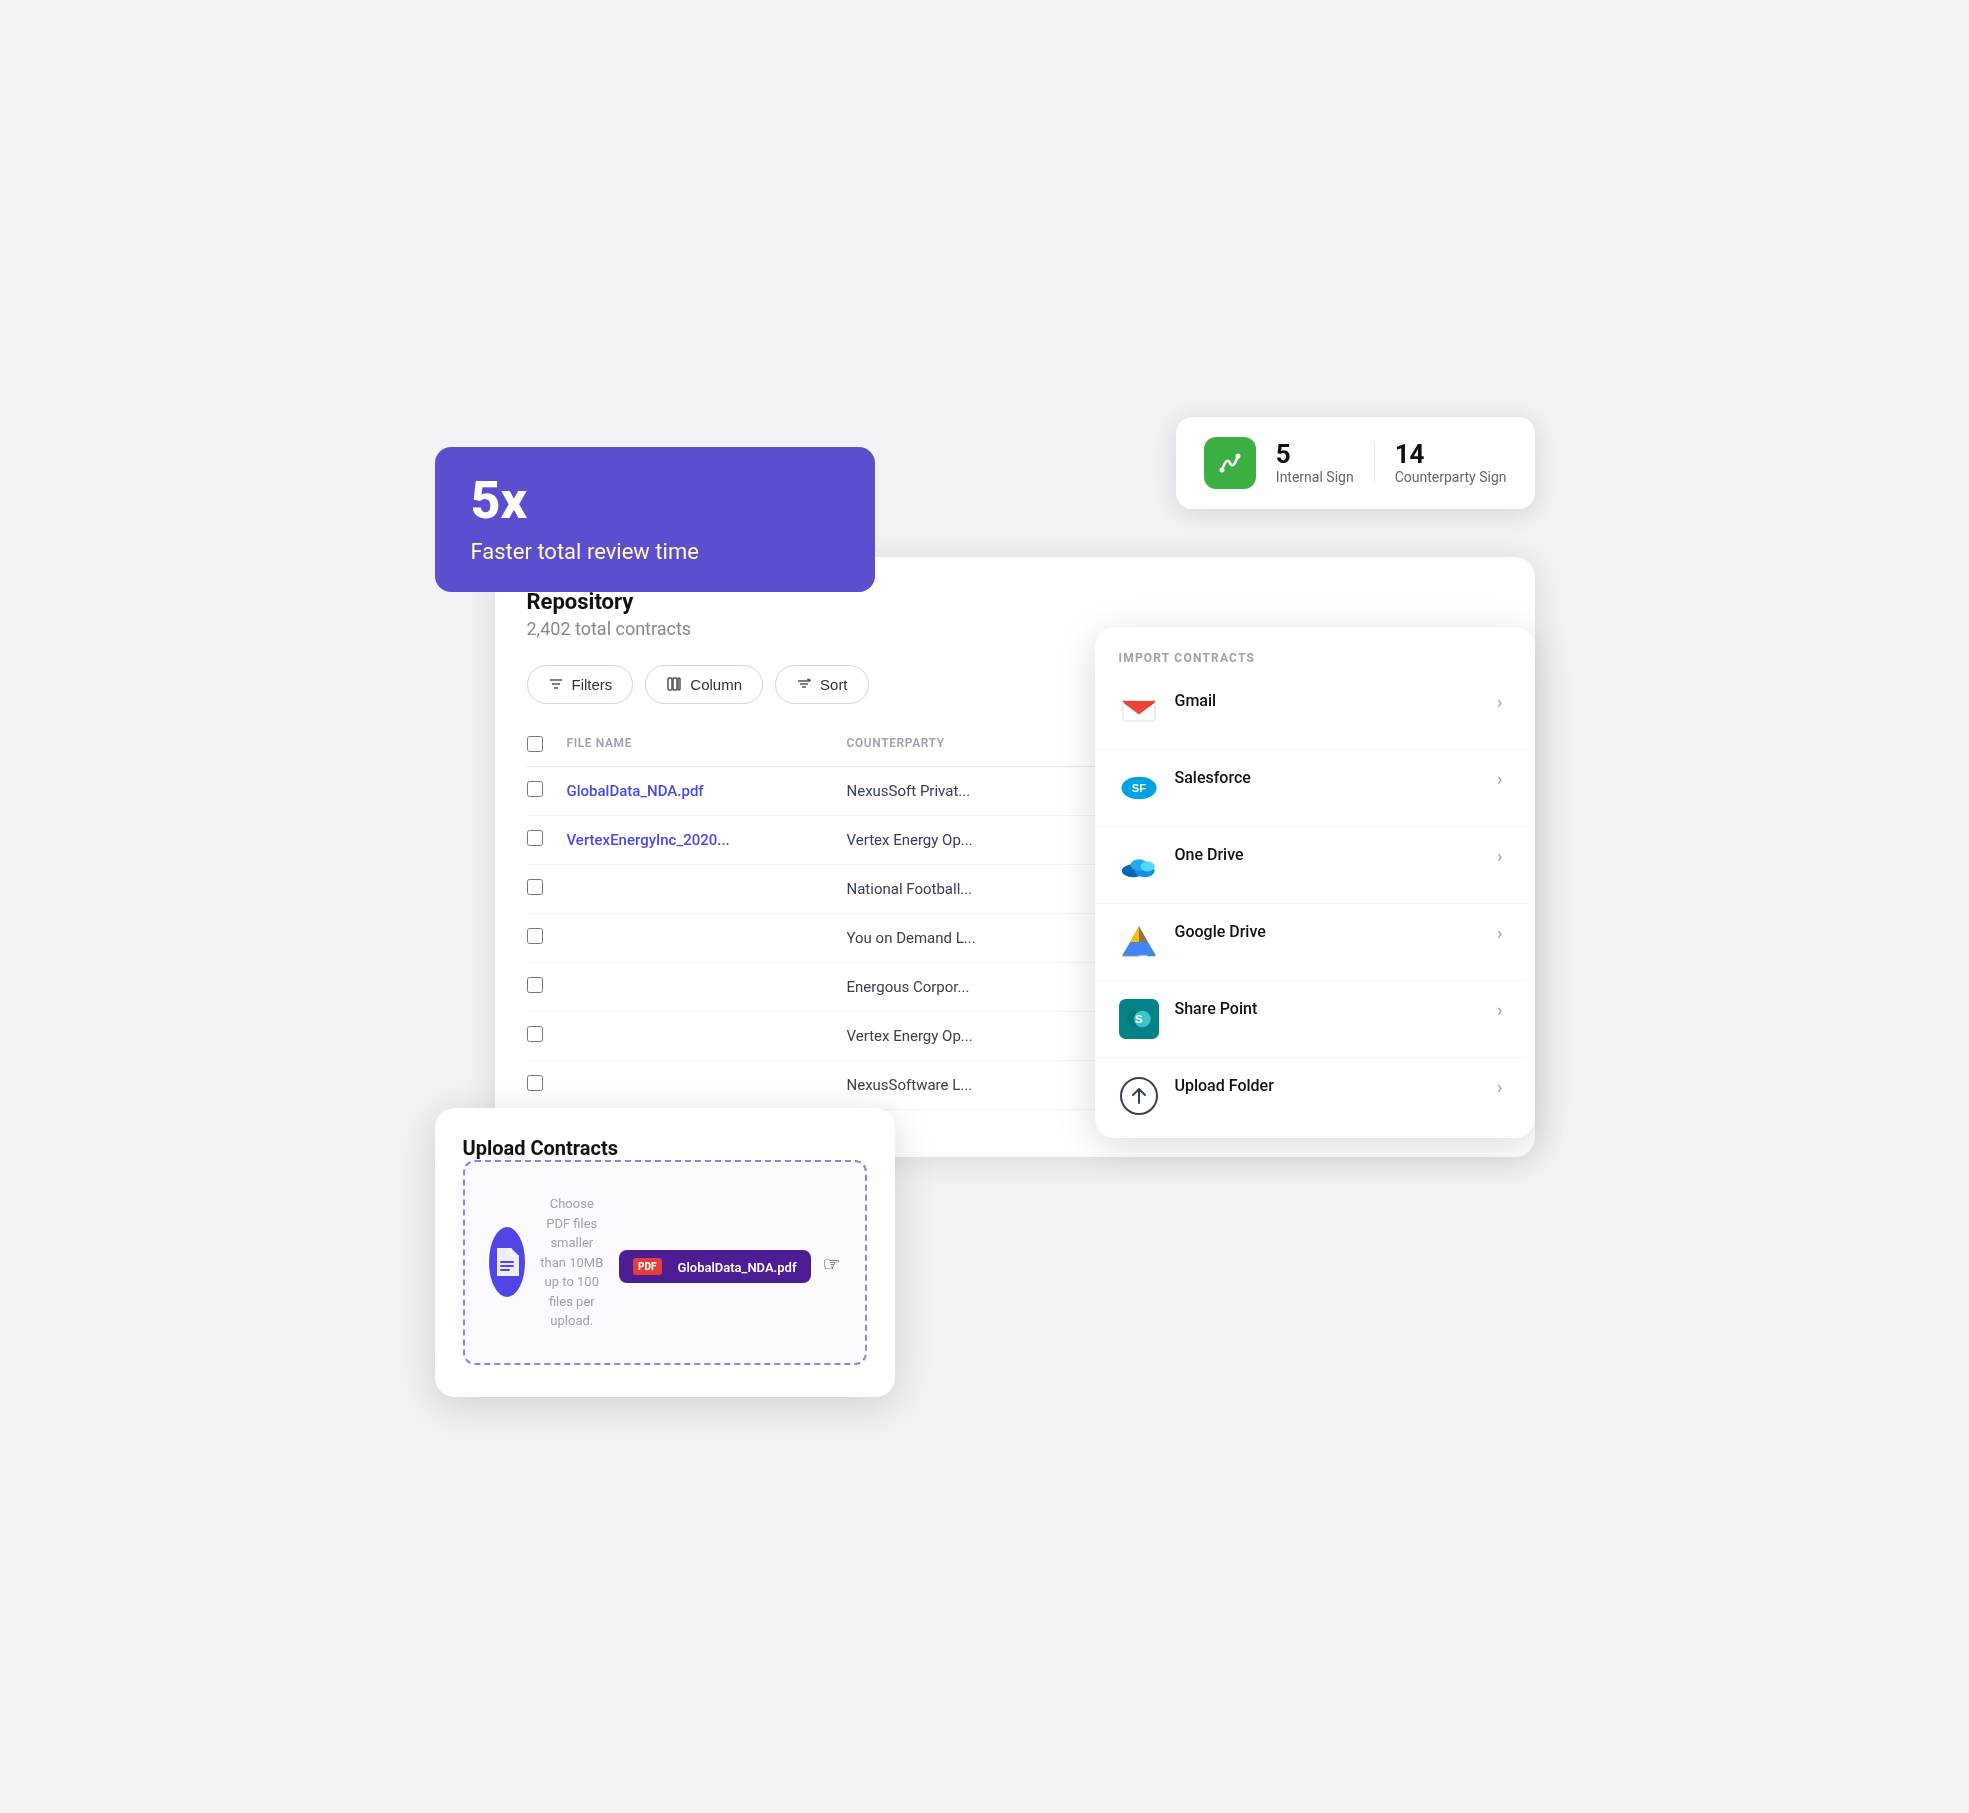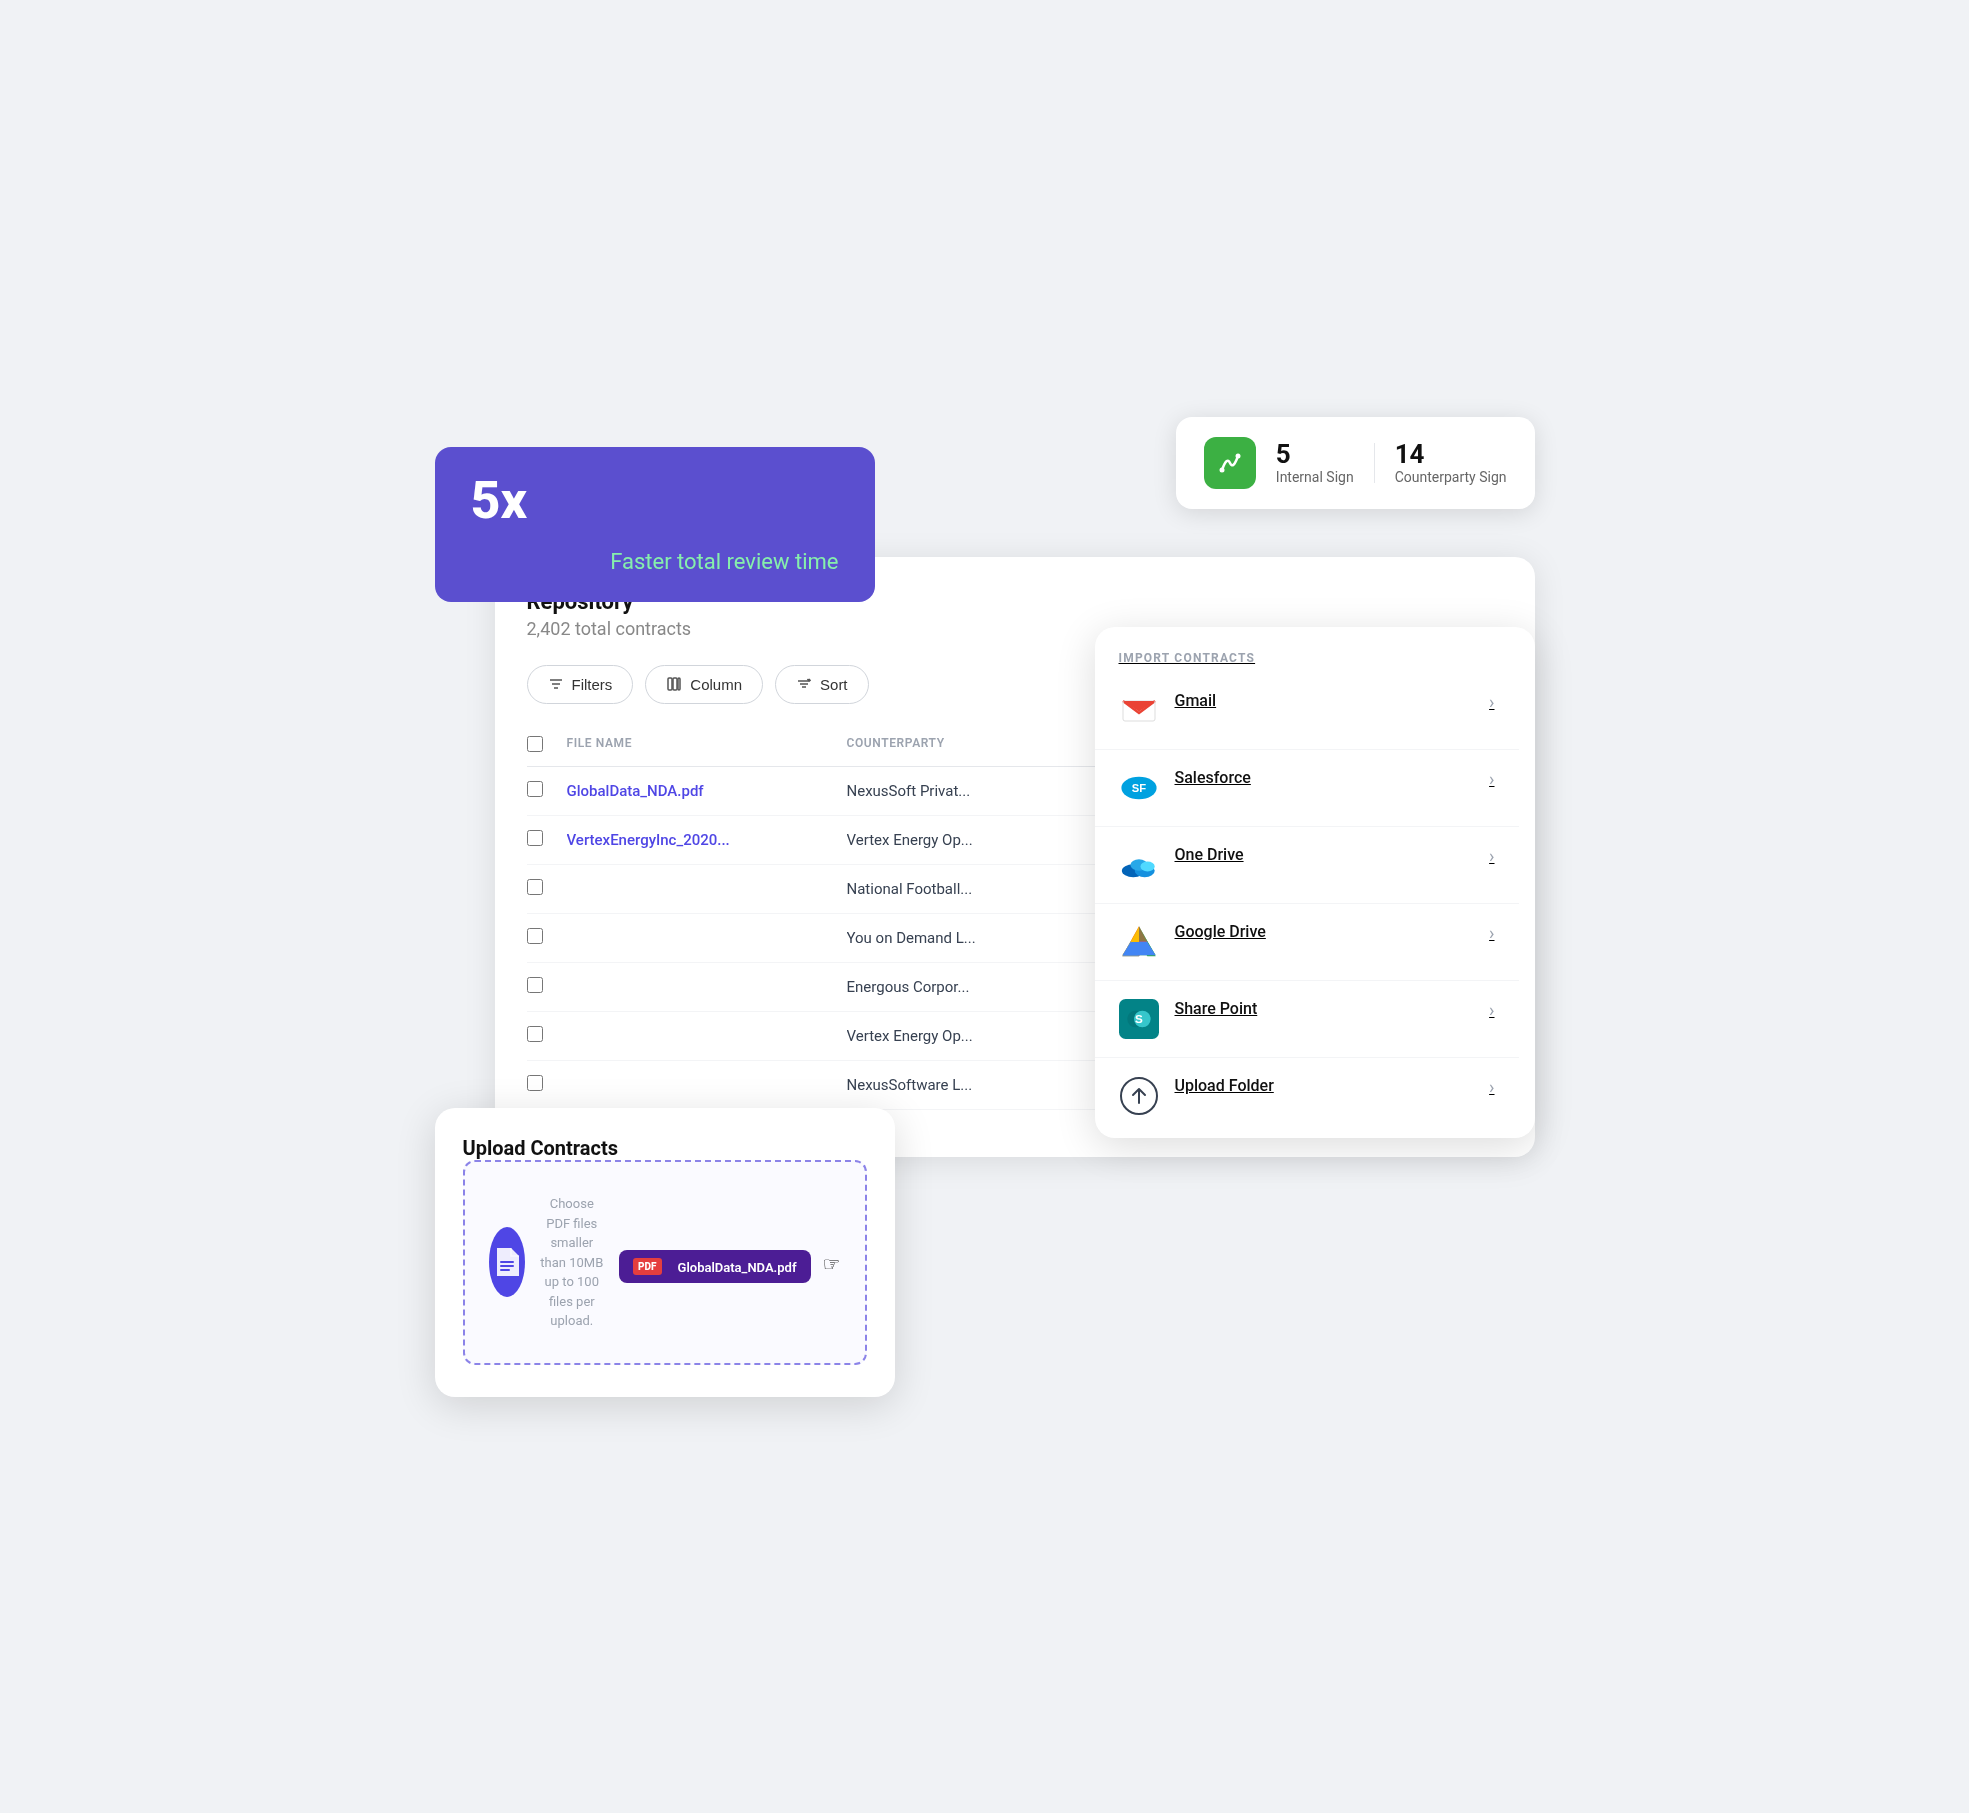--- a/index.html
+++ b/index.html
@@ -81,24 +81,23 @@
       width: 440px;
     }
     .banner-title {
       font-size: 52px;
       font-weight: 800;
       color: white;
       line-height: 1;
     }
     .banner-sub {
       font-size: 22px;
-      color: #86efac;
-      margin-top: 22px;
+      color: #fef9c3;
+      margin-top: 12px;
       font-weight: 400;
-      text-align: right;
     }
 
     
     .repo-panel {
       position: absolute;
       top: 140px;
       left: 60px;
       right: 0;
       background: white;
       border-radius: 20px;
@@ -229,22 +228,21 @@
     
     .import-dropdown {
       position: absolute;
       top: 210px;
       right: 0;
       width: 440px;
       background: white;
       border-radius: 20px;
       box-shadow: 0 8px 40px rgba(0,0,0,0.14);
       z-index: 20;
-      padding: 24px 16px 8px 0;
-      text-decoration: underline;
+      padding: 24px 8px 8px 0;
     }
     .import-title {
       font-size: 12px;
       font-weight: 700;
       color: #9ca3af;
       text-transform: uppercase;
       letter-spacing: 0.1em;
       padding: 0 24px 12px 24px;
     }
     .import-item {

